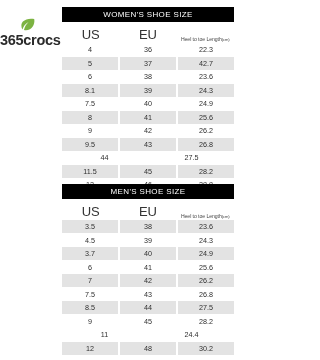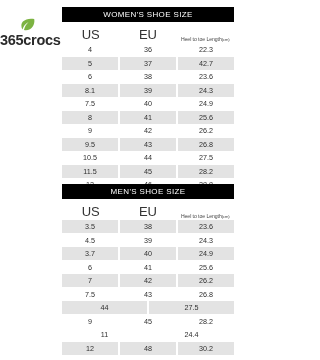--- a/index.html
+++ b/index.html
@@ -157,21 +157,20 @@
         <div class="cell">9</div>
         <div class="cell">42</div>
         <div class="cell">26.2</div>
       </div>
       <div class="data-row shaded">
         <div class="cell">9.5</div>
         <div class="cell">43</div>
         <div class="cell">26.8</div>
       </div>
       <div class="data-row">
-        <div class="cell">10.5</div>
         <div class="cell">44</div>
         <div class="cell">27.5</div>
       </div>
       <div class="data-row shaded">
         <div class="cell">11.5</div>
         <div class="cell">45</div>
         <div class="cell">28.2</div>
       </div>
       <div class="data-row">
         <div class="cell">12</div>
@@ -215,20 +214,21 @@
         <div class="cell">7</div>
         <div class="cell">42</div>
         <div class="cell">26.2</div>
       </div>
       <div class="data-row">
         <div class="cell">7.5</div>
         <div class="cell">43</div>
         <div class="cell">26.8</div>
       </div>
       <div class="data-row shaded">
+        <div class="cell">8.5</div>
         <div class="cell">44</div>
         <div class="cell">27.5</div>
       </div>
       <div class="data-row">
         <div class="cell">9</div>
         <div class="cell">45</div>
         <div class="cell">28.2</div>
       </div>
       <div class="data-row">
         <div class="cell">11</div>

